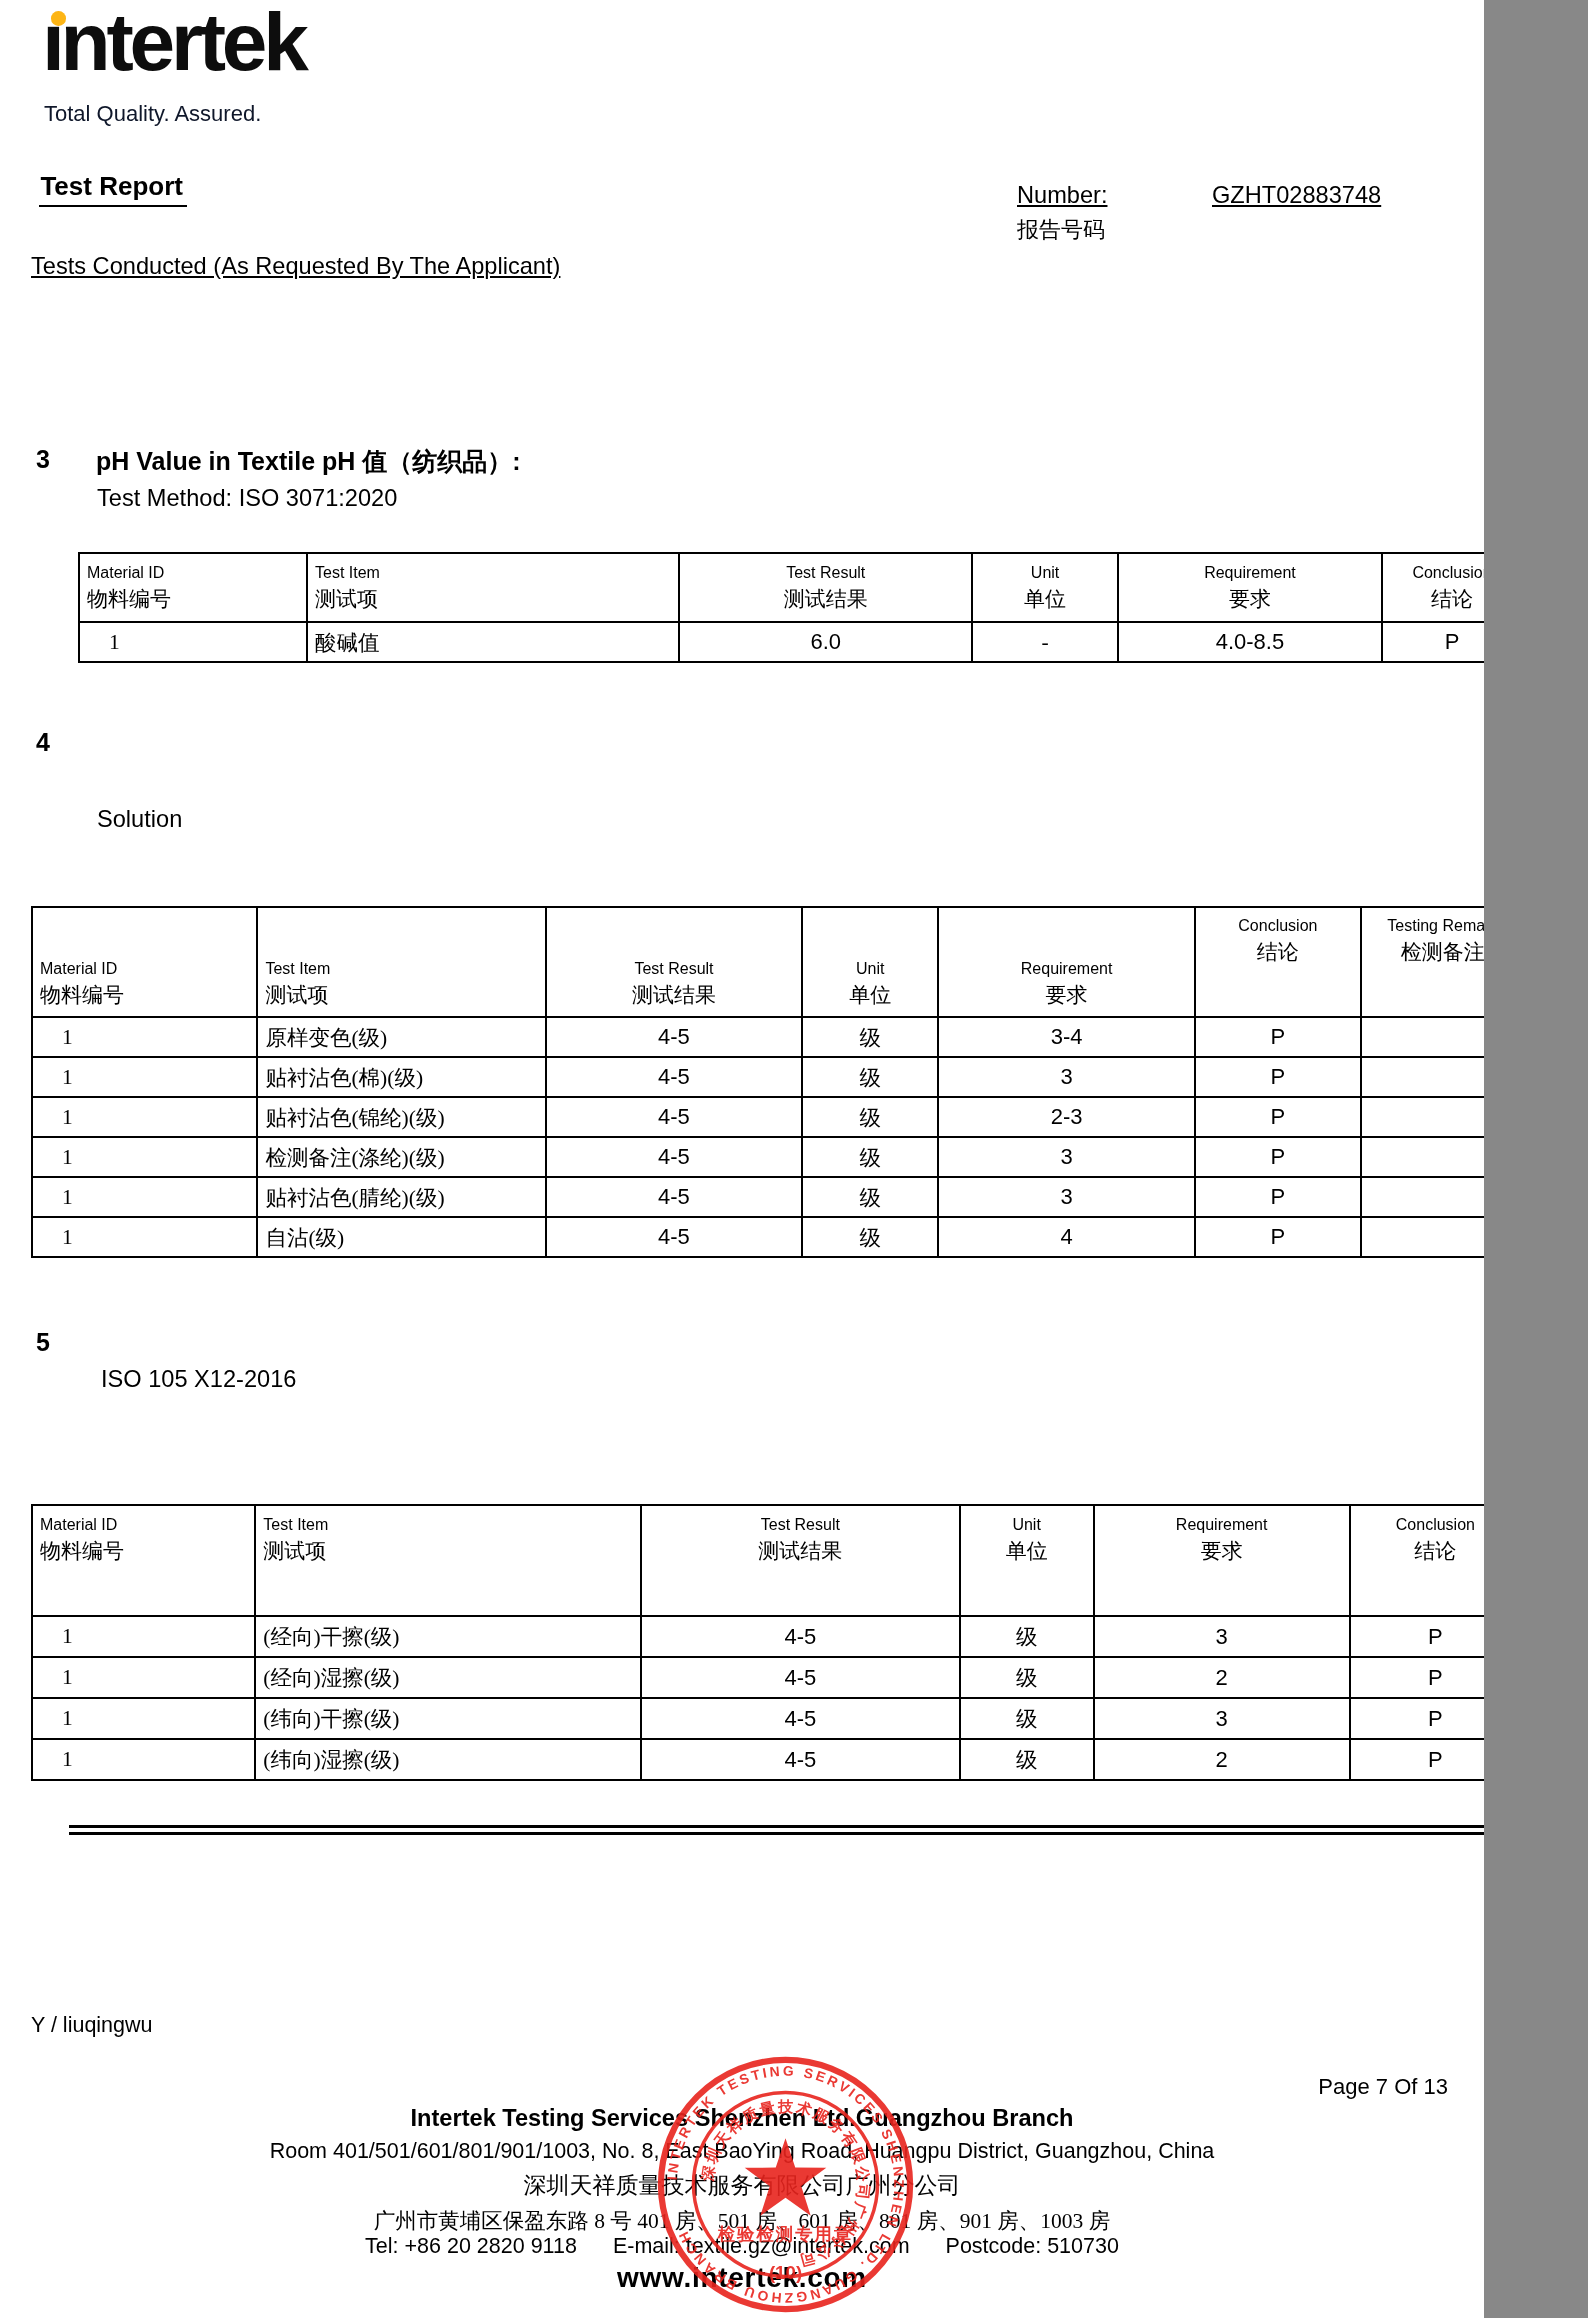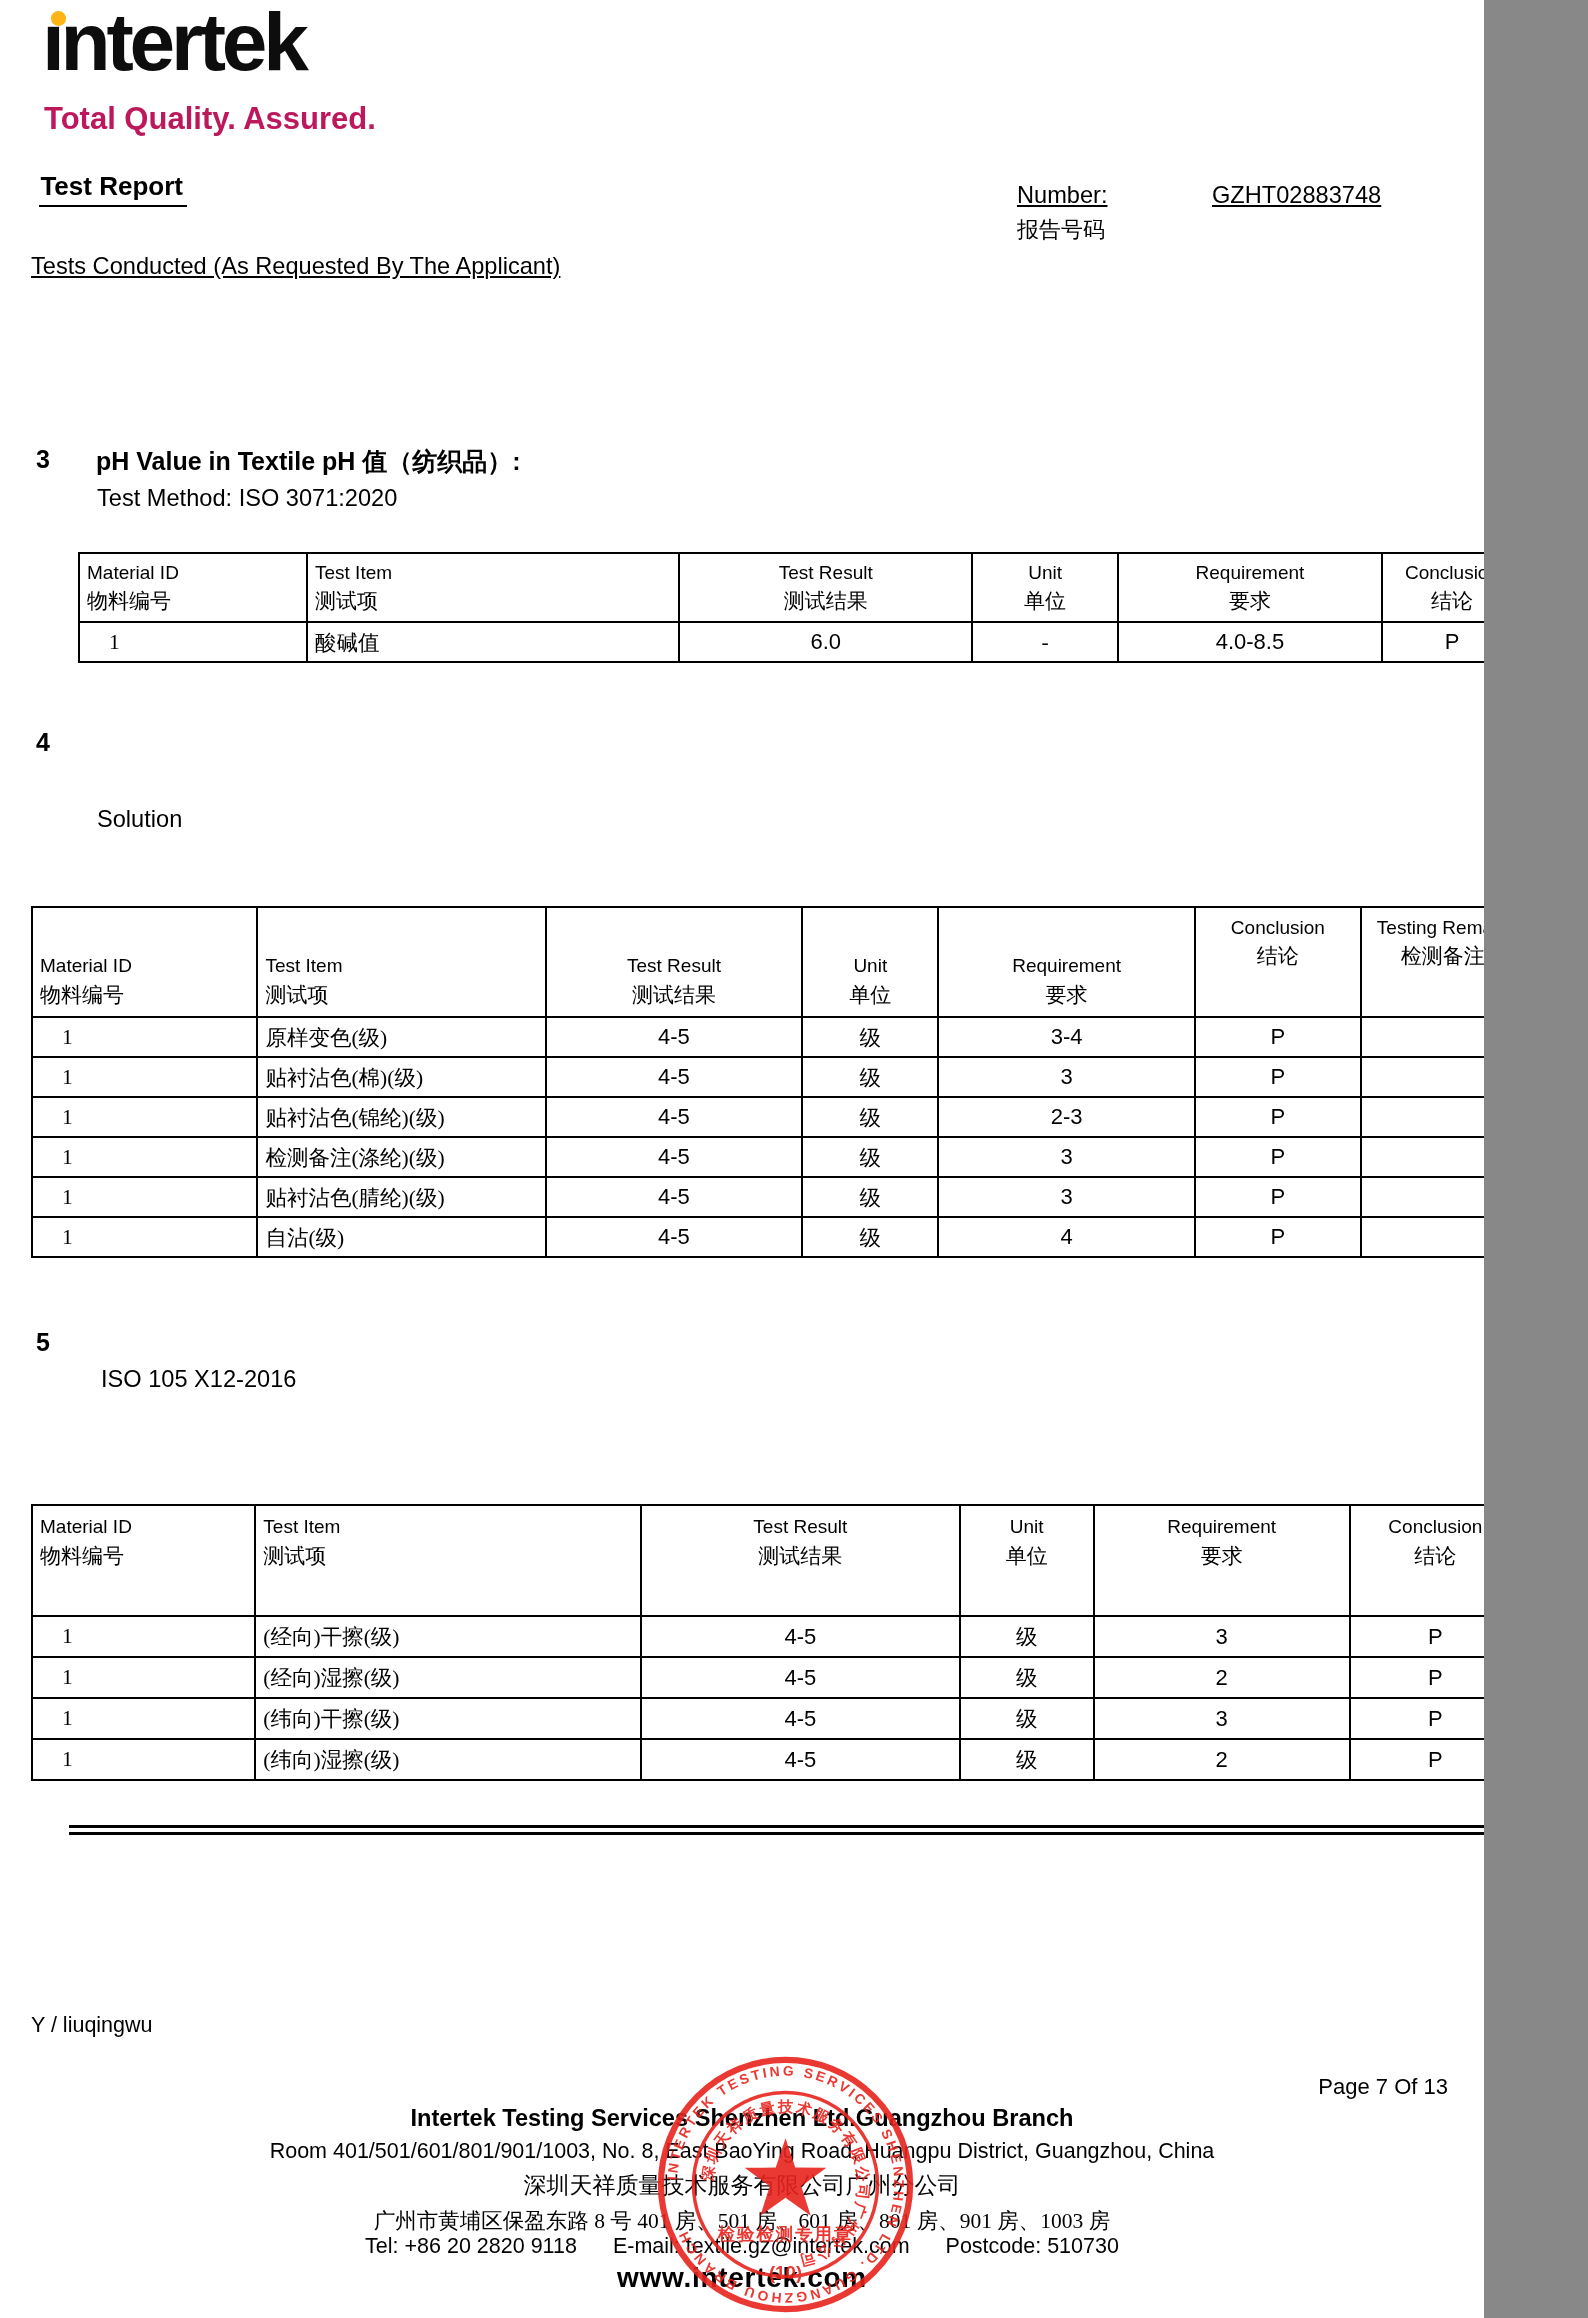--- a/index.html
+++ b/index.html
@@ -3,33 +3,33 @@
 <meta charset="utf-8">
 <style>
   html,body{margin:0;padding:0;background:#888;}
   .page{position:relative;width:1484px;height:2319px;background:#fff;color:#000;
         font-family:"Liberation Sans","DejaVu Sans",sans-serif;overflow:hidden;}
   .abs{position:absolute;}
   .serif{font-family:"Liberation Serif","DejaVu Serif",serif;}
   
   .brand{font-size:82px;font-weight:bold;letter-spacing:-4.2px;line-height:1;position:relative;color:#0d0d0d;}
   .brand-dot{position:absolute;left:9px;top:9.7px;width:14.6px;height:14.6px;border-radius:50%;}
-  .tagline{font-size:31px;font-weight:bold;color:#be185d;}
+  .tagline{font-size:22px;font-weight:normal;color:#0f172a;}
   .report-title{font-size:26px;font-weight:bold;border-bottom:2.8px solid #000;padding:0 4.2px 3.5px 1.4px;}
   .h-num{font-size:25px;font-weight:bold;}
   .h-title{font-size:25px;font-weight:bold;}
   .h-sub{font-size:23.6px;}
   .plain34{font-size:23.6px;text-decoration:underline;}
   .plain32{font-size:22px;}
   .plain31{font-size:21.5px;}
   
   table.rpt{border-collapse:collapse;table-layout:fixed;background:#fff;border:2.8px solid #000;}
   table.rpt th,table.rpt td{border:2.1px solid #000;overflow:hidden;font-weight:normal;}
   table.rpt thead th{border-bottom:2.8px solid #000;}
-  th .en{font-size:19px;line-height:1.45;}
+  th .en{font-size:16px;line-height:1.45;}
   th .cn{font-size:21px;line-height:1.45;font-family:"Liberation Serif","DejaVu Serif",serif;}
   .ta-l{text-align:left;padding-left:7px;}
   .ta-c{text-align:center;}
   td.cell-id{text-align:left;padding-left:29px;font-size:21.5px;font-family:"Liberation Serif","DejaVu Serif",serif;}
   td.cell-item{text-align:left;padding-left:7px;font-size:21.5px;font-family:"Liberation Serif","DejaVu Serif",serif;}
   td.cell-val,td.cell-req,td.cell-con{text-align:center;font-size:22px;font-weight:bold;}
   td.cell-unit{text-align:center;font-size:21.5px;font-family:"Liberation Serif","DejaVu Serif",serif;}
   td.cell-remark{}
   #ph-table thead tr{height:69px;} #ph-table th{vertical-align:middle;}
   #ph-table tbody tr{height:40px;}

